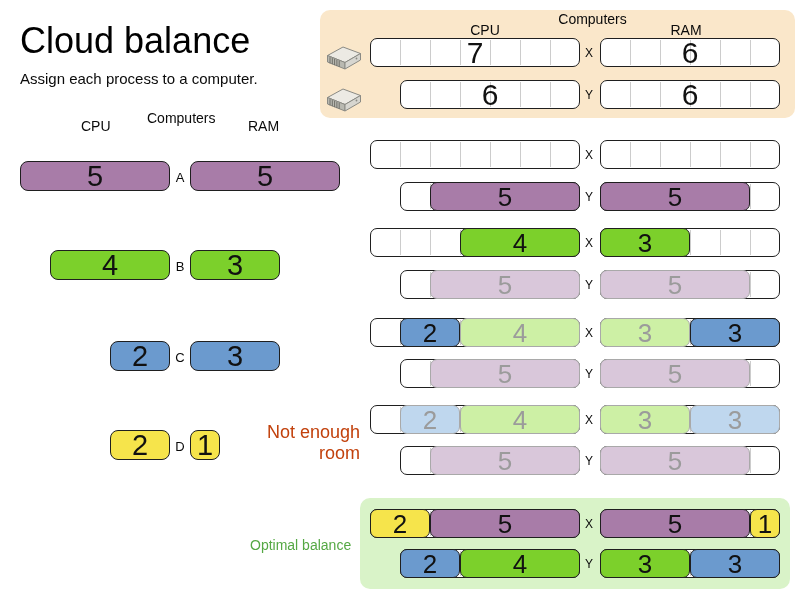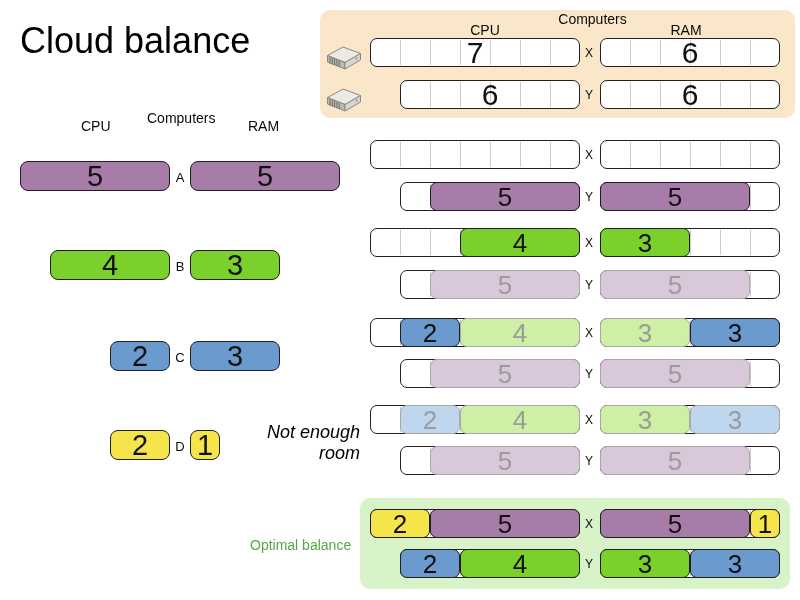--- a/index.html
+++ b/index.html
@@ -26,30 +26,31 @@
 </style>
 </head>
 <body>
 
 <div id="diagram">
 
   <div class="abs panel" id="computers-panel" style="left: 320px; top: 10px; width: 475px; height: 108px; background: rgb(250, 231, 202);"></div>
   <div class="abs panel" id="optimal-panel" style="left: 360px; top: 498px; width: 430px; height: 91px; background: rgb(217, 243, 200);"></div>
 
   <div class="abs title">Cloud balance</div>
+  <div class="abs subtitle">Assign each process to a computer.</div>
 
   <div class="abs colhead" style="left:81px;top:118px;">CPU</div>
   <div class="abs colhead" style="left:147px;top:110px;">Computers</div>
   <div class="abs colhead" style="left:248px;top:118px;">RAM</div>
 
   <div class="abs colhead ctext" style="left:520px;top:11px;width:145px;">Computers</div>
   <div class="abs colhead ctext" style="left:455px;top:22px;width:60px;">CPU</div>
   <div class="abs colhead ctext" style="left:656px;top:22px;width:60px;">RAM</div>
 
-  <div class="abs note-red" style="left: 248px; top: 422px; color: #000000; font-style: italic;">Not enough room</div>
+  <div class="abs note-red" style="left: 248px; top: 422px; color: #c2410c;">Not enough room</div>
   <div class="abs note-green" style="left: 250px; top: 537px; color: rgb(85, 168, 68);">Optimal balance</div>
 
   <div id="gen">
       <div class="abs" style="left: 326px; top: 42px; width: 36px; height: 30px;"><svg width="36" height="30" viewBox="0 0 36 30">
           <polygon points="1.5,13.5 17,5 34.5,11.5 19,20.5" fill="#eceae4" stroke="#8a8a84" stroke-width="1"></polygon>
           <polygon points="1.5,13.5 19,20.5 19,27 1.5,20" fill="#b9b9b1" stroke="#8a8a84" stroke-width="1"></polygon>
           <polygon points="19,20.5 34.5,11.5 34.5,18 19,27" fill="#d7d6d0" stroke="#8a8a84" stroke-width="1"></polygon>
           <line x1="4" y1="15.2" x2="4" y2="21.4" stroke="#6f6f68" stroke-width="1"></line>
           <line x1="6.3" y1="16.1" x2="6.3" y2="22.3" stroke="#6f6f68" stroke-width="1"></line>
           <line x1="8.6" y1="17" x2="8.6" y2="23.2" stroke="#6f6f68" stroke-width="1"></line>

